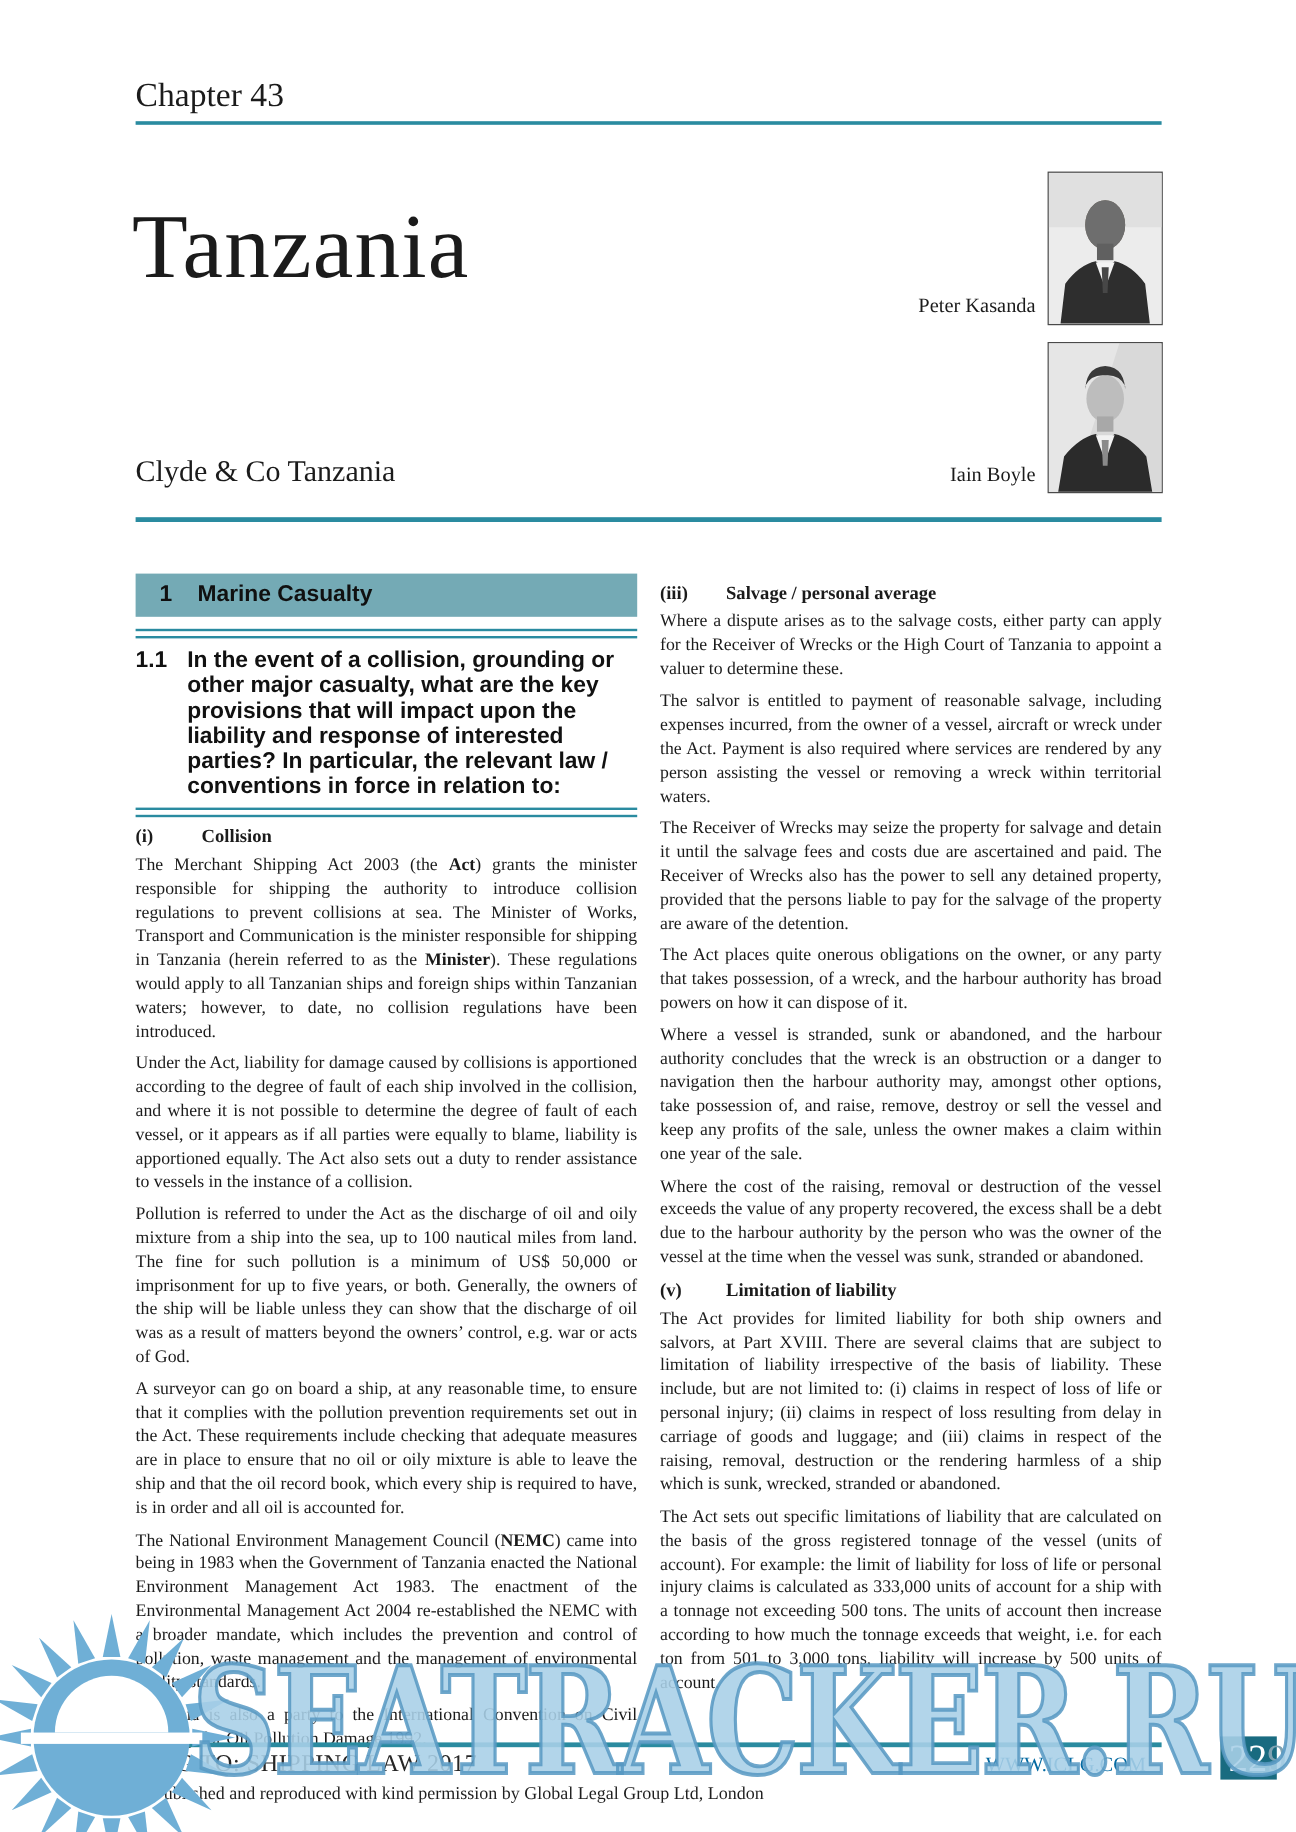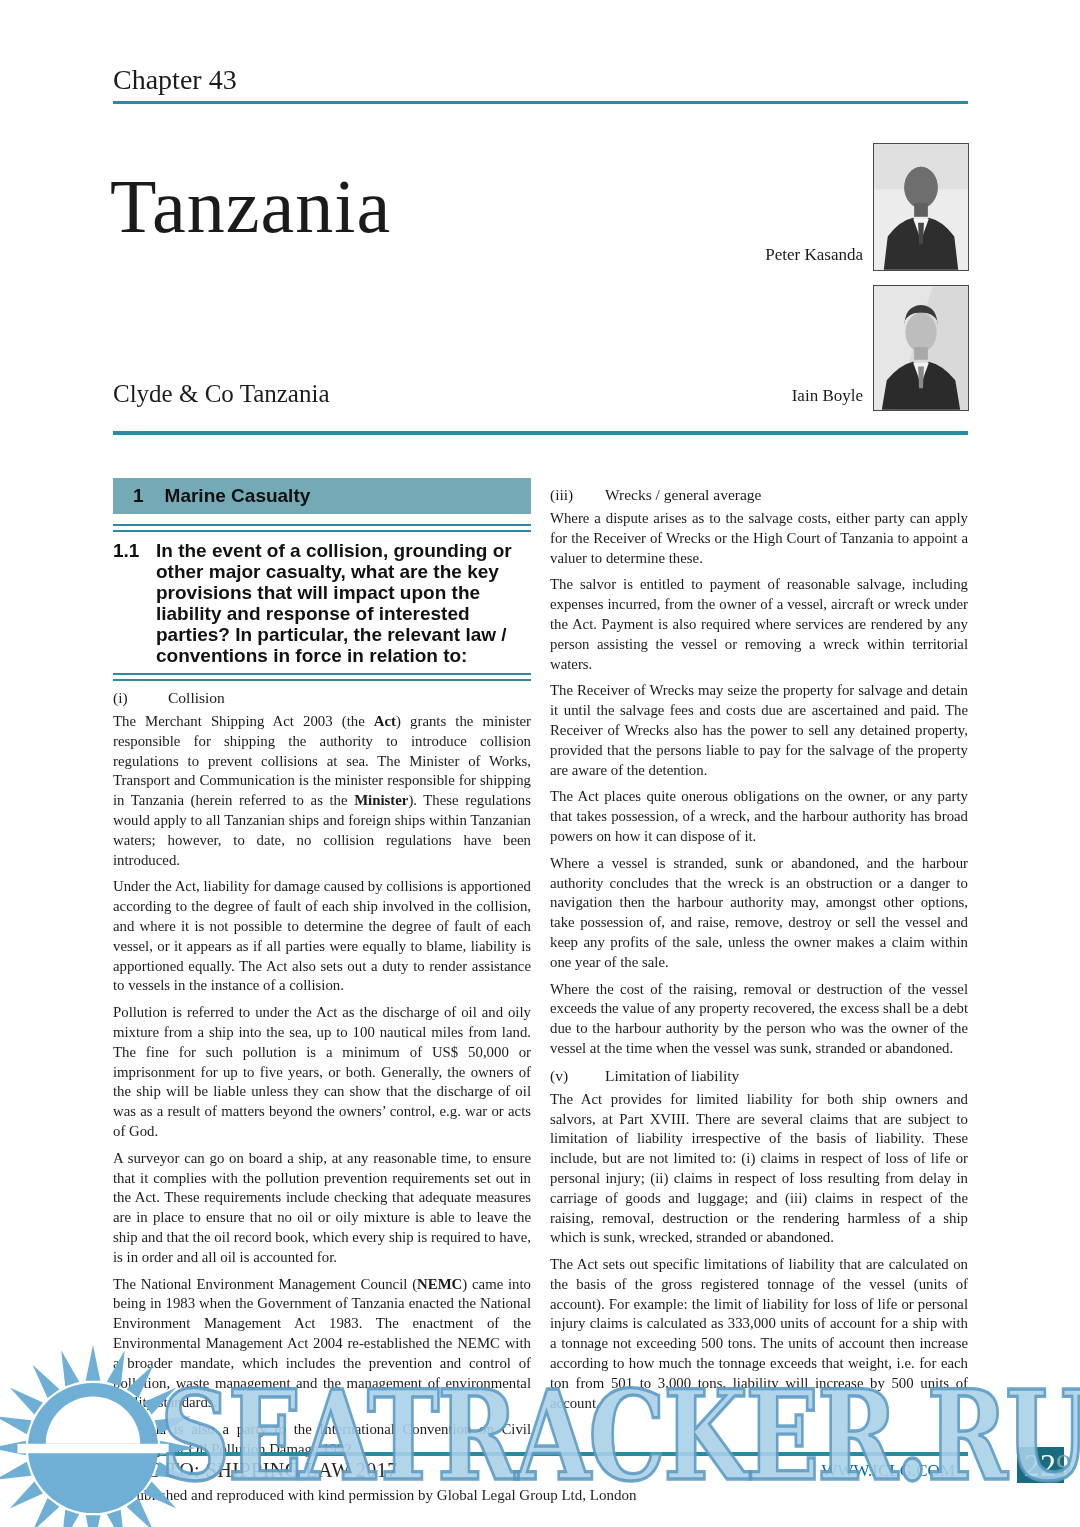--- a/index.html
+++ b/index.html
@@ -34,21 +34,21 @@
   .column.left{left:113px;}
   .column.right{left:550px;}
   .section-bar{height:36px;background:var(--bar);display:flex;align-items:center;
     font-family:"Liberation Sans",sans-serif;font-weight:bold;font-size:19px;color:#101010;}
   .section-bar .num{margin-left:20px;}
   .section-bar .stitle{margin-left:21px;}
   .dbl-rule{height:8px;border-top:2px solid var(--teal);border-bottom:2px solid var(--teal);box-sizing:border-box;margin:10px 0 8px;}
   .dbl-rule.after-q{margin:7px 0 6px;}
   .question{display:flex;font-family:"Liberation Sans",sans-serif;font-weight:bold;font-size:19px;line-height:21px;color:#111;margin:0;}
   .q-num{width:43px;flex:none;}
-  .sub-heading{display:flex;font-weight:normal;font-size:15.5px;line-height:20px;margin:7px 0 4px;}
+  .sub-heading{display:flex;font-weight:bold;font-size:15.5px;line-height:20px;margin:7px 0 4px;}
   .sub-label{width:55px;flex:none;}
   .body-p{margin:0 0 7px;font-size:14.8px;line-height:19.8px;text-align:justify;}
   .body-p .b{font-weight:bold;}
   
   .footer-rule{left:113px;top:1452px;width:855px;height:4px;}
   .pub-title{position:absolute;left:113px;top:1459px;font-size:20px;letter-spacing:.5px;color:#262626;}
   .site{position:absolute;right:125px;top:1461px;font-size:17px;color:#0369a1;}
   .page-box{position:absolute;left:1017px;top:1447px;width:47px;height:36px;background:var(--pagebox);
     font-size:32px;line-height:36px;padding-left:7px;box-sizing:border-box;color:#ffffff;}
   .page-box .muted{color:#7FA3B2;}
@@ -124,21 +124,21 @@
         <p class="body-p"><span>Pollution is referred to under the Act as the discharge of oil and oily mixture from a ship into the sea, up to 100 nautical miles from land.  The fine for such pollution is a minimum of US$ 50,000 or imprisonment for up to five years, or both.  Generally, the owners of the ship will be liable unless they can show that the discharge of oil was as a result of matters beyond the owners’ control, e.g. war or acts of God.</span></p>
         <p class="body-p"><span>A surveyor can go on board a ship, at any reasonable time, to ensure that it complies with the pollution prevention requirements set out in the Act.  These requirements include checking that adequate measures are in place to ensure that no oil or oily mixture is able to leave the ship and that the oil record book, which every ship is required to have, is in order and all oil is accounted for.</span></p>
         <p class="body-p"><span>The National Environment Management Council (</span><span class="b">NEMC</span><span>) came into being in 1983 when the Government of Tanzania enacted the National Environment Management Act 1983.  The enactment of the Environmental Management Act 2004 re-established the NEMC with a broader mandate, which includes the prevention and control of pollution, waste management and the management of environmental quality standards.</span></p>
         <p class="body-p"><span>Tanzania is also a party to the International Convention on Civil Liability for Oil Pollution Damage 1992.</span></p>
       </div>
   </div>
 
   <div class="column right">
       <div class="sub-heading">
         <span class="sub-label">(iii)</span>
-        <span>Wrecks / general average</span>
+        <span>Salvage / personal average</span>
       </div>
       <p class="body-p"><span>Where a dispute arises as to the salvage costs, either party can apply for the Receiver of Wrecks or the High Court of Tanzania to appoint a valuer to determine these.</span></p>
       <p class="body-p"><span>The salvor is entitled to payment of reasonable salvage, including expenses incurred, from the owner of a vessel, aircraft or wreck under the Act.  Payment is also required where services are rendered by any person assisting the vessel or removing a wreck within territorial waters.</span></p>
       <p class="body-p"><span>The Receiver of Wrecks may seize the property for salvage and detain it until the salvage fees and costs due are ascertained and paid.  The Receiver of Wrecks also has the power to sell any detained property, provided that the persons liable to pay for the salvage of the property are aware of the detention.</span></p>
       <p class="body-p"><span>The Act places quite onerous obligations on the owner, or any party that takes possession, of a wreck, and the harbour authority has broad powers on how it can dispose of it.</span></p>
       <p class="body-p"><span>Where a vessel is stranded, sunk or abandoned, and the harbour authority concludes that the wreck is an obstruction or a danger to navigation then the harbour authority may, amongst other options, take possession of, and raise, remove, destroy or sell the vessel and keep any profits of the sale, unless the owner makes a claim within one year of the sale.</span></p>
       <p class="body-p"><span>Where the cost of the raising, removal or destruction of the vessel exceeds the value of any property recovered, the excess shall be a debt due to the harbour authority by the person who was the owner of the vessel at the time when the vessel was sunk, stranded or abandoned.</span></p>
       <div class="sub-heading">
         <span class="sub-label">(v)</span>
         <span>Limitation of liability</span>

